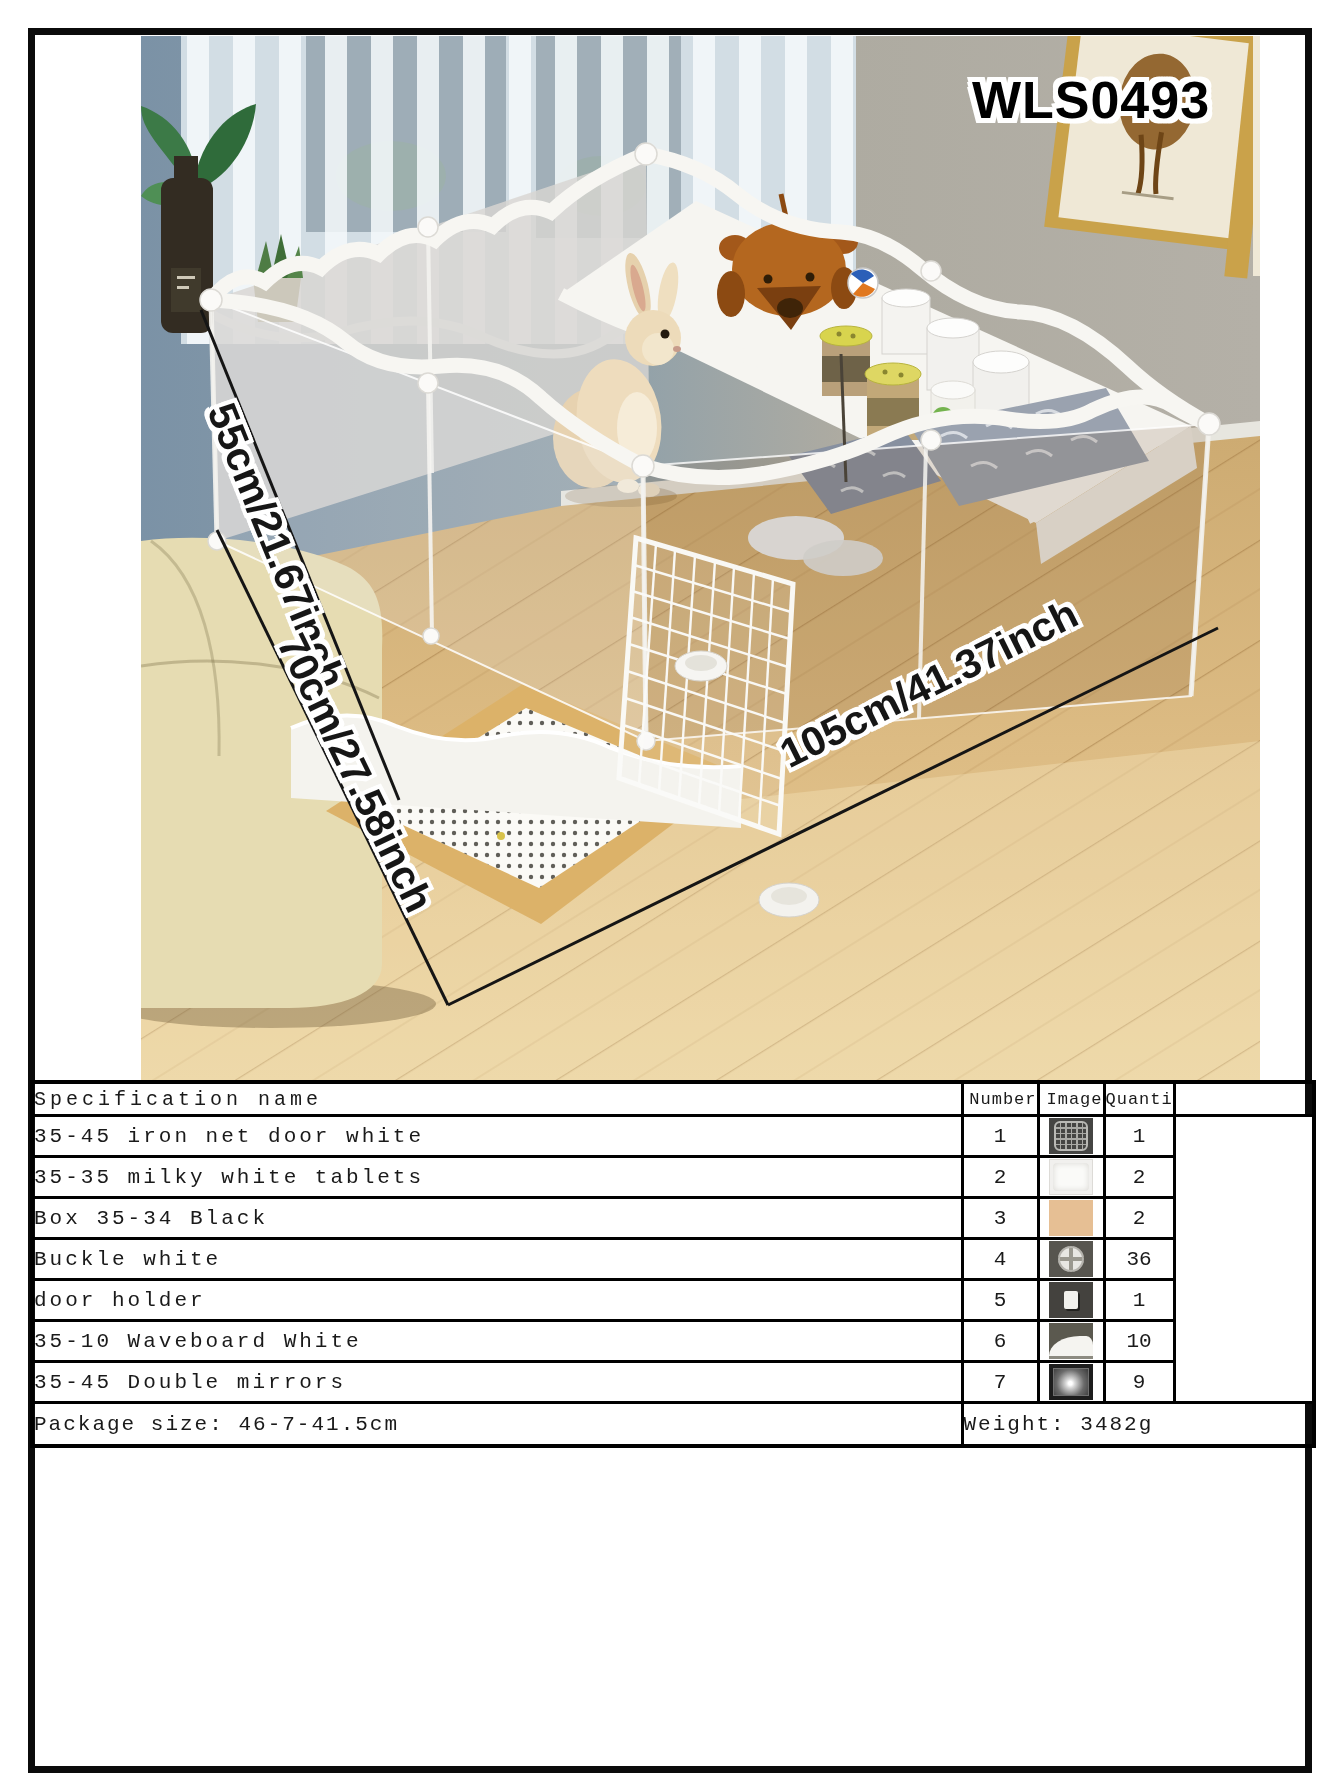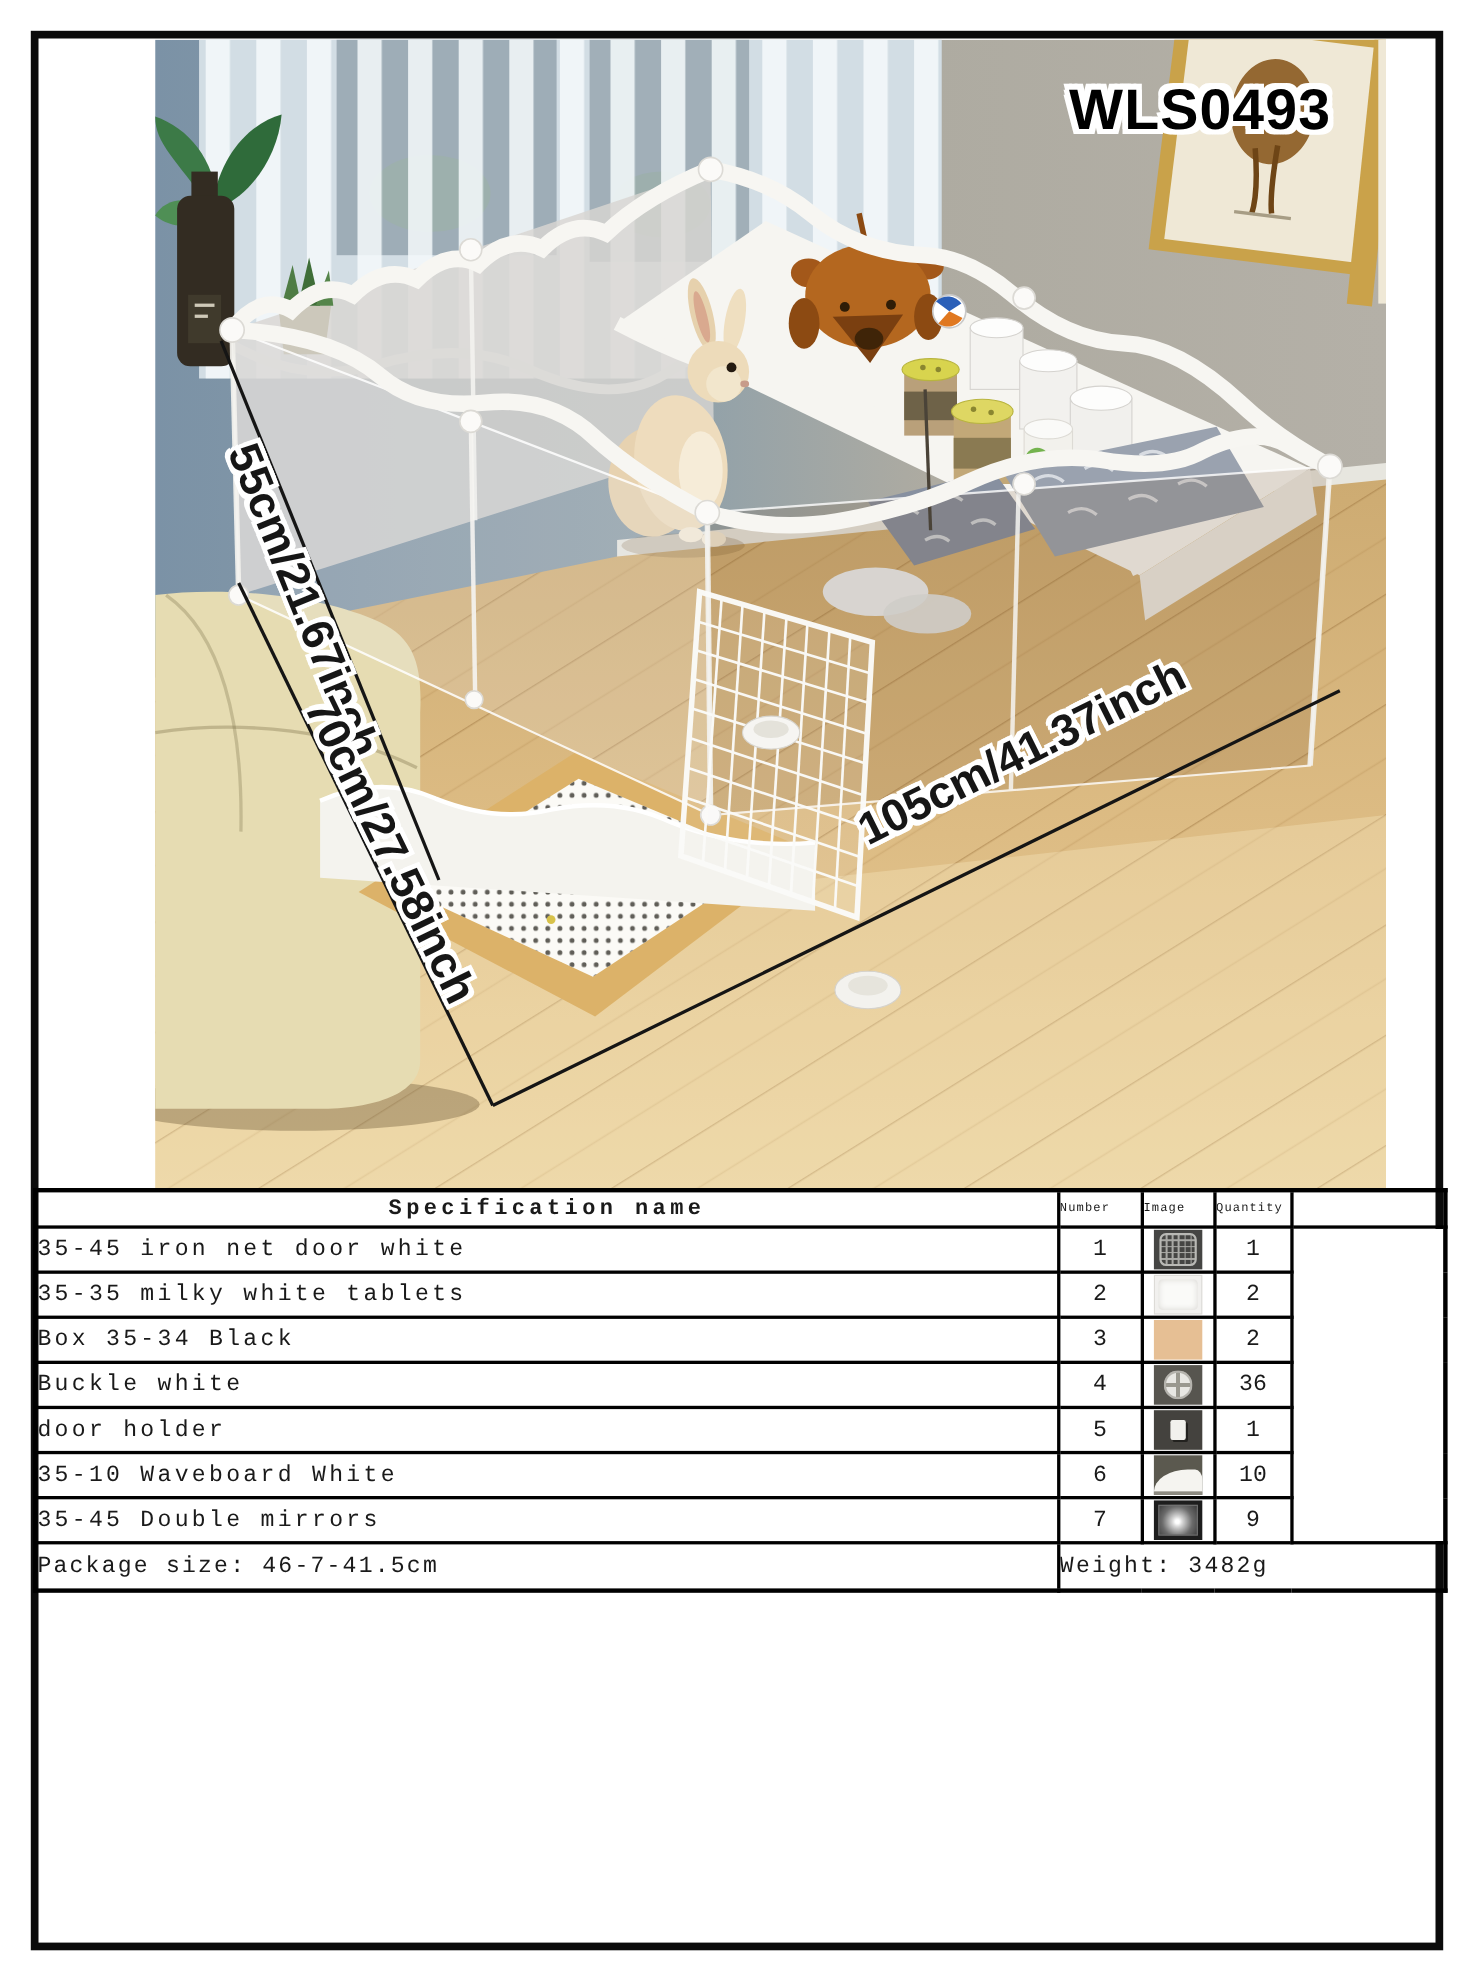--- a/index.html
+++ b/index.html
@@ -26,22 +26,22 @@
   .dim-height{left:135px;top:510px;transform:translate(-50%,-50%) rotate(68deg);}
   .dim-depth {left:214px;top:737px;transform:translate(-50%,-50%) rotate(64deg);}
   .dim-width {left:788px;top:648px;transform:translate(-50%,-50%) rotate(-26.5deg);}
 
   
   table.spec{position:absolute;left:30px;top:1080px;width:1282px;
     border-collapse:collapse;table-layout:fixed;
     font-family:"Liberation Mono","DejaVu Sans Mono",monospace;color:#1a1a1a;}
   table.spec td,table.spec th{border:3px solid #000;padding:0;overflow:hidden;}
   table.spec{border:4px solid #000;}
-  th.h-name{height:30px;font-size:20px;font-weight:700;letter-spacing:4px;text-align:center;}
-  th.h-small{font-size:11px;font-weight:400;letter-spacing:1px;text-align:left;}
+  th.h-name{height:30px;font-size:20px;font-weight:400;letter-spacing:4px;text-align:left;}
+  th.h-small{font-size:17px;font-weight:400;letter-spacing:1px;text-align:right;}
   td.c-name{font-size:21px;letter-spacing:3px;text-align:left;padding-left:6px;height:38px;}
   td.c-num,td.c-qty{font-size:21px;text-align:center;}
   td.c-img{text-align:center;vertical-align:middle;}
   td.c-foot{font-size:21px;letter-spacing:2px;text-align:left;padding-left:6px;height:40px;margin-left:16px;}
   td.filler{background:#fff;}
 
   
   .thumb{width:44px;height:36px;margin:0 auto;position:relative;box-sizing:border-box;}
   .t-net{background:#454543;}
   .t-net::after{content:'';position:absolute;left:5px;top:3px;right:5px;bottom:3px;

